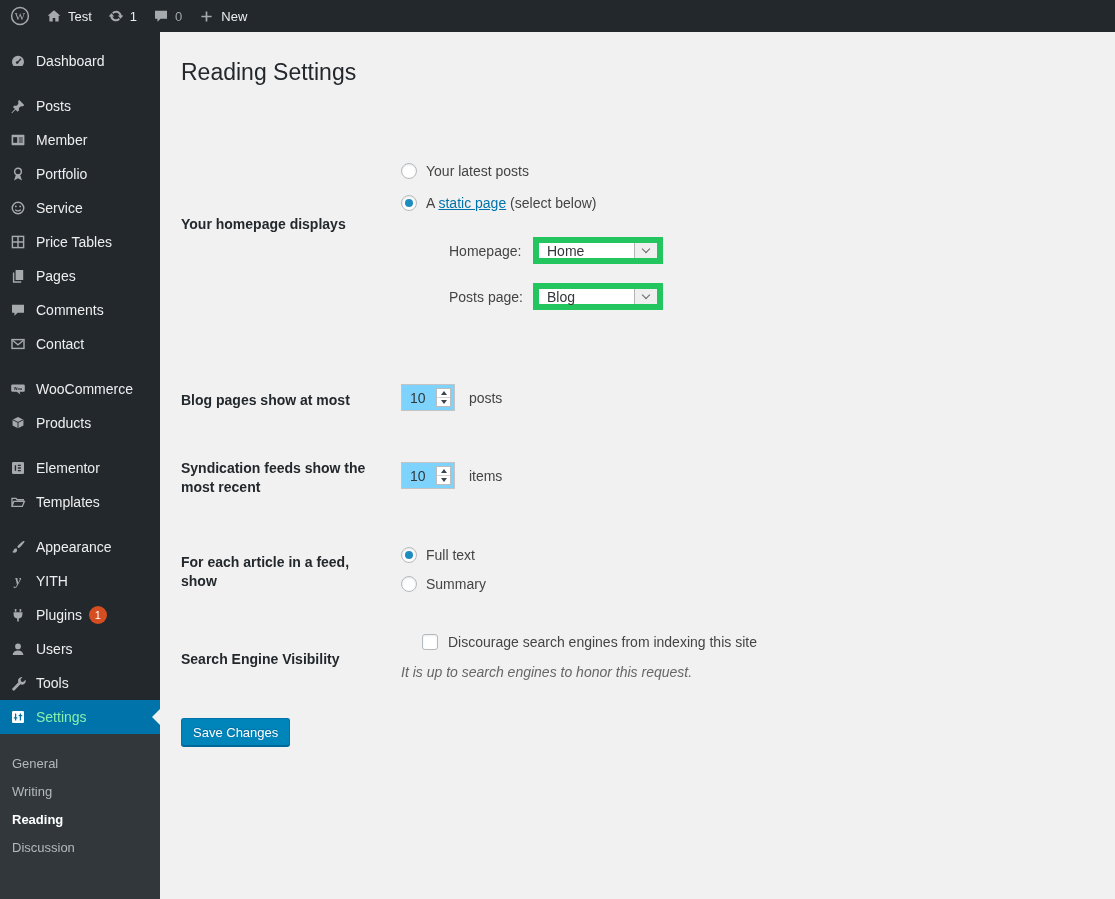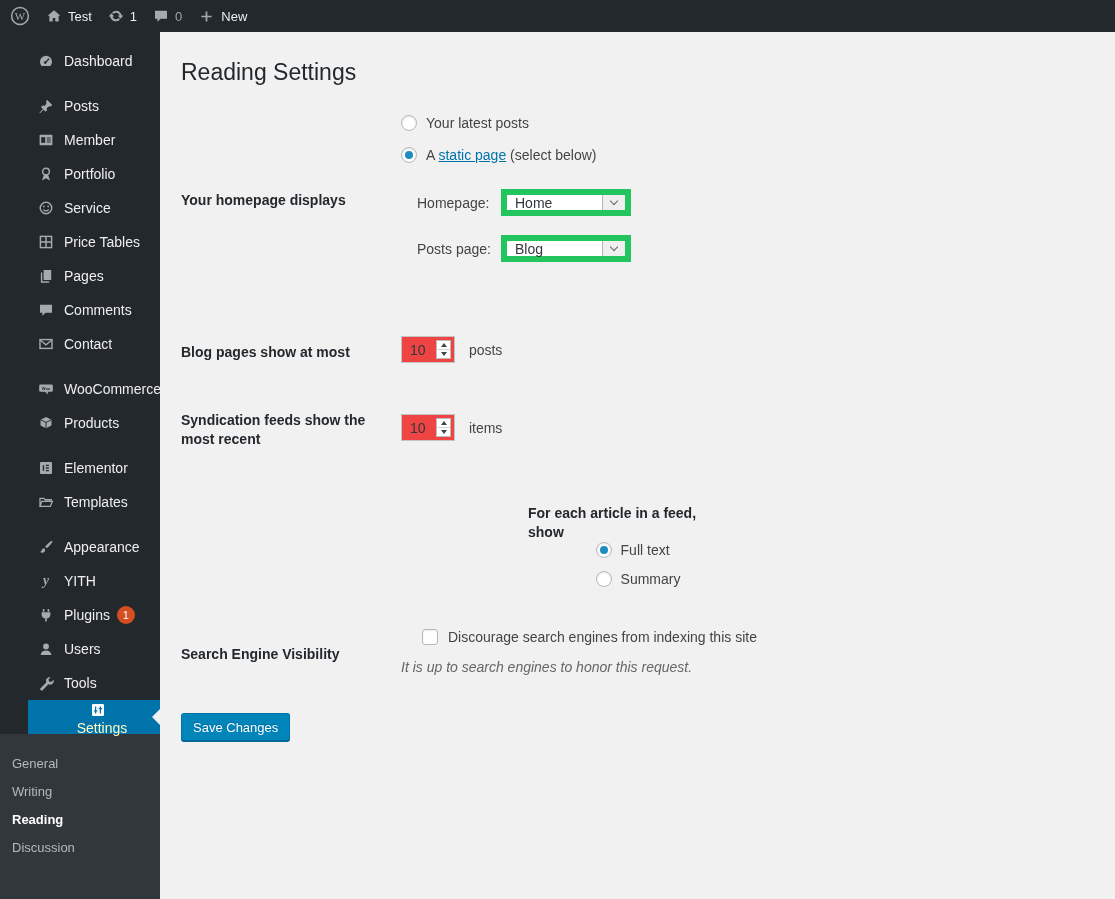--- a/index.html
+++ b/index.html
@@ -25,29 +25,29 @@
   .ab-item svg{display:block;}
   .ab-icon{color:var(--menu-icon);display:flex;align-items:center;}
   .ab-label{margin-left:6px;font-size:13px;color:#eee;}
   .ab-count{margin-left:6px;font-size:13px;color:#eee;}
   .ab-count.dim{color:#a0a5aa;}
   
   .sidebar{
     position:absolute;top:32px;left:0;width:160px;height:867px;
     background:var(--menu-bg);display:flex;flex-direction:column;
   }
-  .menu{padding-top:12px;padding-left:28px;}
+  .menu{padding-top:12px;}
   .menu-item{
     position:relative;display:flex;align-items:center;height:34px;
     padding-left:8px;color:var(--menu-text);cursor:pointer;
   }
   .mi-icon{width:20px;height:20px;display:flex;align-items:center;justify-content:center;color:var(--menu-icon);flex:none;}
   .mi-icon svg{width:16px;height:16px;display:block;}
   .mi-label{margin-left:8px;font-size:14px;white-space:nowrap;}
-  .menu-item.active{background:var(--active-bg);color:#fef9c3;flex-direction:column;}
+  .menu-item.active{background:var(--active-bg);color:#86efac;}
   .menu-item.active .mi-icon{color:#fff;}
   .menu-item.active::after{
     content:"";position:absolute;right:0;top:50%;margin-top:-8px;
     border:8px solid transparent;border-right-color:var(--content-bg);
   }
   .mi-badge{
     margin-left:7px;min-width:18px;height:18px;border-radius:50%;
     background:var(--badge-bg);color:#fff;font-size:11px;
     display:flex;align-items:center;justify-content:center;padding:0 4px;
   }
@@ -72,33 +72,33 @@
     width:16px;height:16px;border-radius:50%;border:1px solid #b4b9be;
     background:#fff;margin-right:9px;position:relative;flex:none;
     box-shadow:inset 0 1px 2px rgba(0,0,0,.1);
   }
   .radio.checked::after{
     content:"";position:absolute;left:3px;top:3px;width:8px;height:8px;
     border-radius:50%;background:var(--radio-checked);
   }
   a.inline-link{color:var(--link);text-decoration:underline;cursor:pointer;}
   .page-selects{margin:26px 0 0 16px;}
-  .page-select-row{display:flex;align-items:center;margin-bottom:19px;}
+  .page-select-row{display:flex;align-items:center;margin-bottom:19px;margin-left:32px;}
   .sel-label{display:inline-block;width:84px;color:#444;}
   .select{
     width:130px;height:27px;border:6px solid #22c55e;background:#fff;
     display:flex;align-items:stretch;cursor:pointer;
   }
   .select-value{flex:1;display:flex;align-items:center;padding:0 8px;font-size:14px;color:#32373c;}
   .select-arrow{
     width:23px;background:#efefef;border-left:1px solid #b5b5b5;
     display:flex;align-items:center;justify-content:center;flex:none;
   }
   .chev{width:6px;height:6px;border-right:1.6px solid #666;border-bottom:1.6px solid #666;transform:rotate(45deg);margin-top:-3px;}
-  .num-wrap{position:relative;display:inline-block;width:54px;height:27px;border:1px solid #c4c4c4;background:#ef4444;vertical-align:middle;}
+  .num-wrap{position:relative;display:inline-block;width:54px;height:27px;border:1px solid #c4c4c4;background:#7dd3fc;vertical-align:middle;}
   .num-input{
     width:100%;height:100%;border:none;outline:none;padding:0 21px 0 8px;
     font-size:14px;color:#32373c;font-family:"Liberation Sans",sans-serif;background:transparent;
   }
   .spin{
     position:absolute;right:3px;top:3px;width:15px;height:19px;border:1px solid #bdbdbd;
     display:flex;flex-direction:column;background:#fff;cursor:pointer;
   }
   .spin-up,.spin-down{flex:1;display:flex;align-items:center;justify-content:center;}
   .spin-down{border-top:1px solid #d6d6d6;}
@@ -110,26 +110,26 @@
     margin-right:10px;flex:none;box-shadow:inset 0 1px 2px rgba(0,0,0,.08);
   }
   .check-row{display:flex;align-items:center;cursor:pointer;padding-left:21px;}
   .description{font-style:italic;color:#666;margin-top:14px;font-size:14px;font-family:"Liberation Sans",sans-serif;}
   .button-primary{
     margin-top:38px;height:28px;padding:0 11px;font-size:13px;color:#fff;
     background:var(--button-bg);border:1px solid #0073aa;border-bottom-color:#006799;
     border-radius:3px;box-shadow:0 1px 0 #006799;cursor:pointer;
     font-family:"Liberation Sans",sans-serif;text-shadow:0 -1px 1px #006799;
   }
-  .mb16{margin-bottom:16px;}
+  .mb16{margin-bottom:16px;margin-top:48px;}
   .mb13{margin-bottom:13px;}
   .row-gap-lg{margin-bottom:55px;}
   .row-gap-md{margin-bottom:43px;}
   .row-gap-sm{margin-bottom:50px;}
-  .row-gap-xs{margin-bottom:42px;flex-direction:column;}
+  .row-gap-xs{margin-bottom:42px;}
 </style>
 </head>
 <body>
 
 <div class="admin-bar">
   <div class="ab-item">
     <span class="ab-icon">
       <svg width="20" height="20" viewBox="0 0 20 20">
           <circle cx="10" cy="10" r="8.4" fill="none" stroke="currentColor" stroke-width="1.5"></circle>
           <text x="10" y="14" font-size="11" text-anchor="middle" fill="currentColor" font-family="Liberation Serif,serif">W</text>

